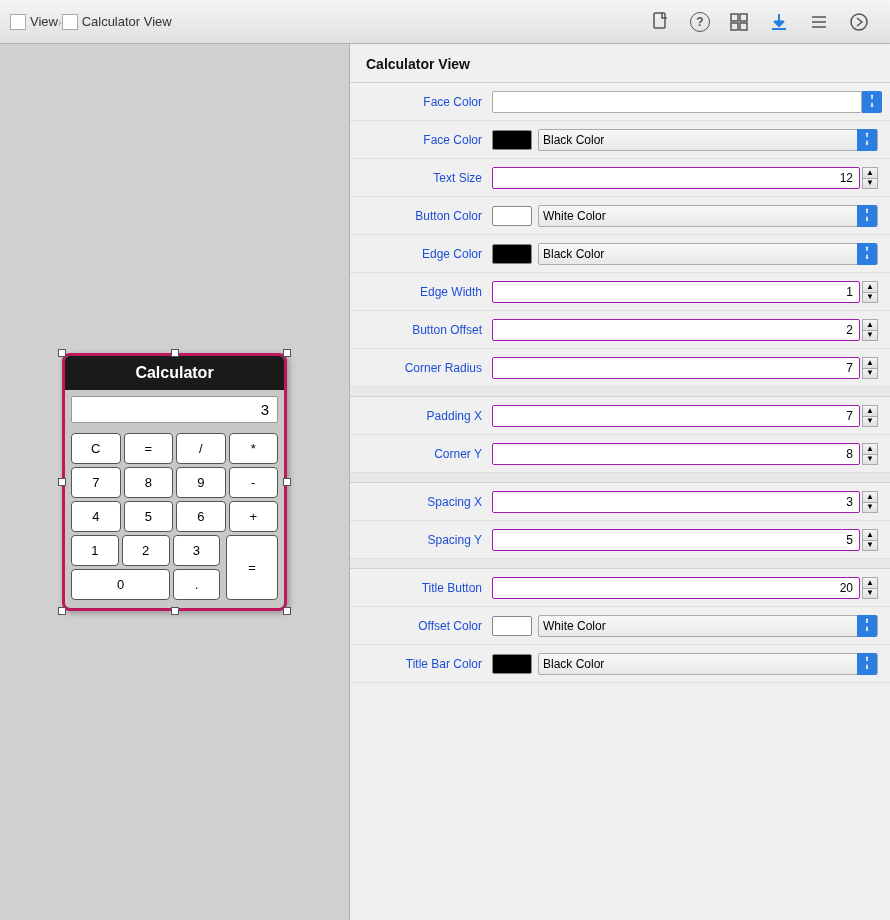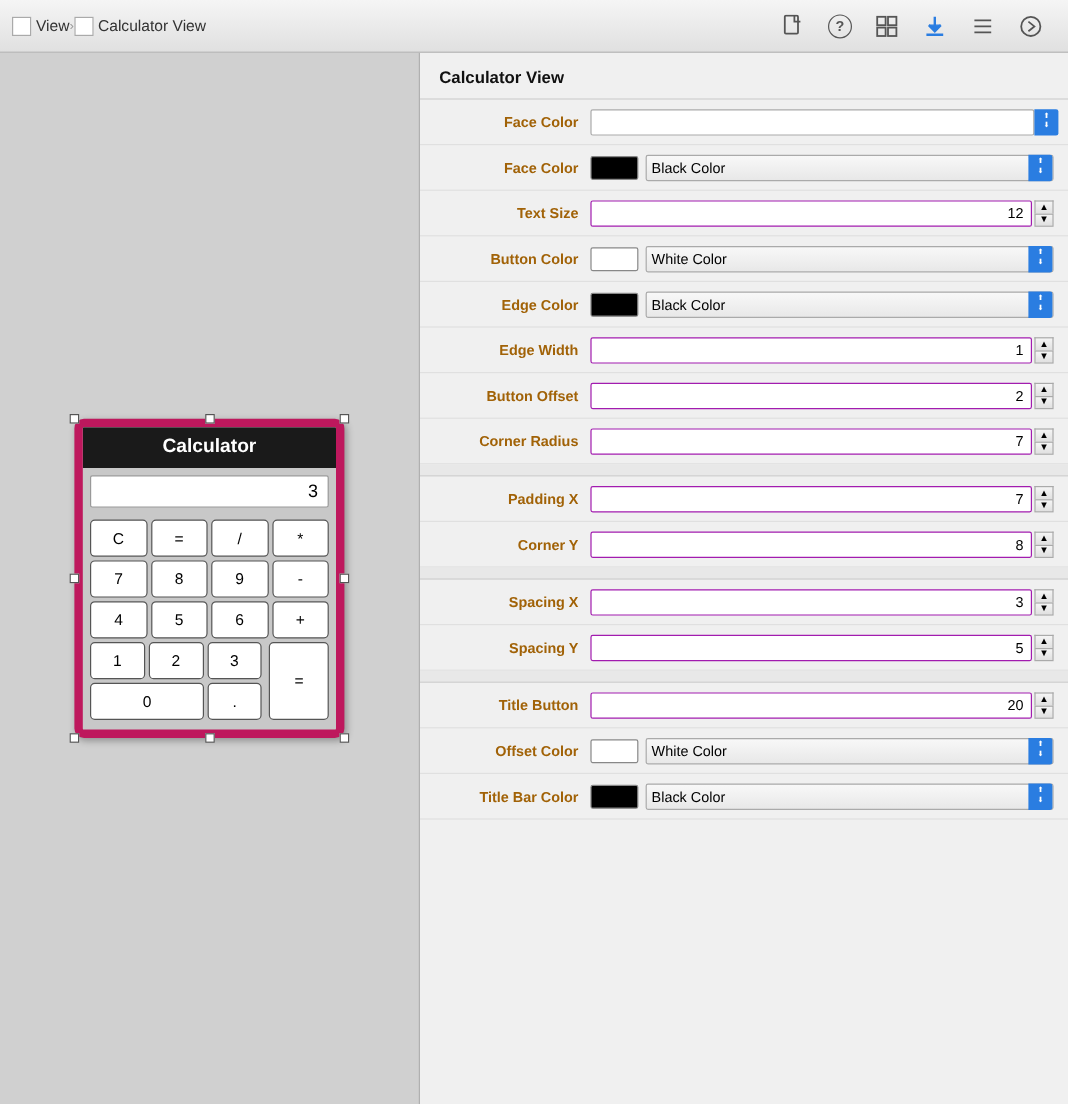--- a/index.html
+++ b/index.html
@@ -101,21 +101,21 @@
     .sh-bl { bottom: -4px; left: -4px; }
     .sh-br { bottom: -4px; right: -4px; }
     .sh-ml { top: 50%; left: -4px; transform: translateY(-50%); }
     .sh-mr { top: 50%; right: -4px; transform: translateY(-50%); }
     .sh-tm { top: -4px; left: 50%; transform: translateX(-50%); }
     .sh-bm { bottom: -4px; left: 50%; transform: translateX(-50%); }
 
     .calculator {
       width: 225px;
       background: #c8c8c8;
-      border: 7px solid #be185d;
+      border: 3px solid #be185d;
       border-radius: 8px;
       overflow: hidden;
       box-shadow: 2px 2px 6px rgba(0,0,0,0.3);
     }
     .calc-title {
       background: #1a1a1a;
       color: #fff;
       text-align: center;
       font-size: 16px;
       font-weight: bold;
@@ -172,24 +172,23 @@
       display: flex;
       align-items: center;
       padding: 5px 12px;
       border-bottom: 1px solid #e0e0e0;
       min-height: 38px;
     }
     .prop-label {
       width: 130px;
       text-align: right;
       padding-right: 10px;
-      color: #a16207;
+      color: #1d4ed8;
       font-size: 12px;
       flex-shrink: 0;
-      font-weight: bold;
     }
     .prop-control {
       flex: 1;
       display: flex;
       align-items: center;
     }
     .prop-input {
       flex: 1;
       height: 22px;
       border: 1px solid #a21caf;

